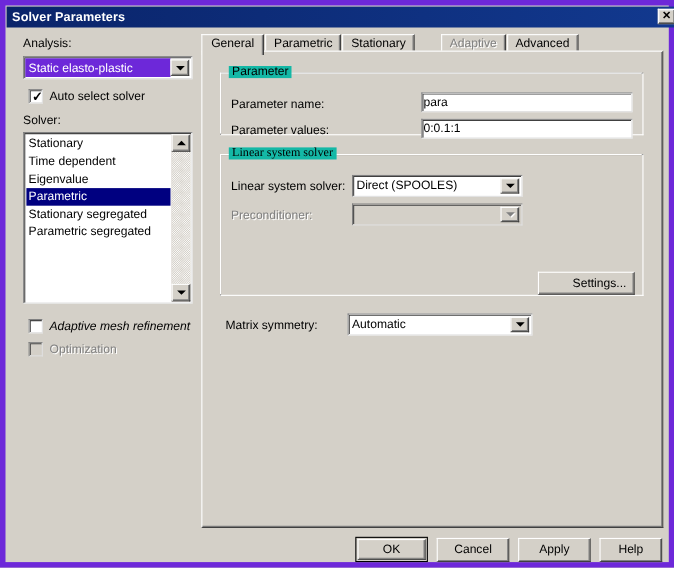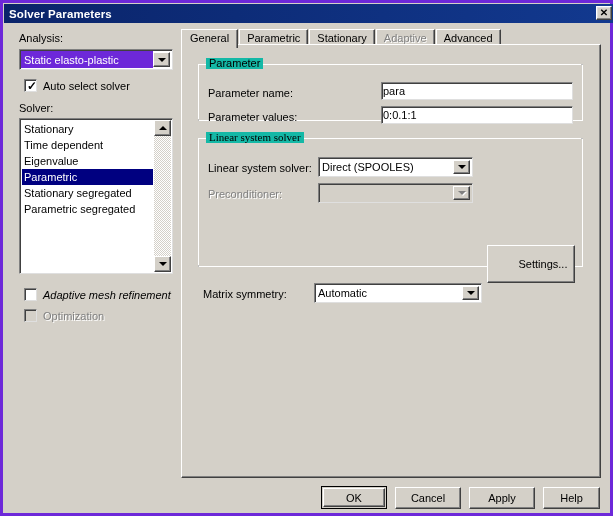--- a/index.html
+++ b/index.html
@@ -8,21 +8,21 @@
     background:#d4d0c8;
     font-family:"Liberation Sans",sans-serif;
     font-size:11px;color:#000;
     -webkit-font-smoothing:none;
   }
 
   
   #window{
     position:absolute;left:0;top:0;width:613px;height:516px;
     background:#d4d0c8;
-    border:3px solid #6d28d9;
+    border:5px solid #6d28d9;
     box-sizing:border-box;
   }
   #titlebar{
     position:absolute;left:1px;top:1px;width:611px;height:19px;
     background:linear-gradient(to right,#0a246a,#12398f);
     display:flex;align-items:center;
   }
   #title-text{
     color:#fff;font-weight:bold;font-size:11.5px;
     margin-left:5px;letter-spacing:0.1px;
@@ -216,21 +216,21 @@
     padding:0 7px;font-size:11px;white-space:nowrap;
     margin-right:1px;
     position:relative;
   }
   .tab.active{
     height:19px;
     margin-bottom:-2px;
     z-index:5;
     padding:0 8px 2px 8px;
   }
-  .tab.disabled{color:#808080;text-shadow:1px 1px 0 #fff;}
+  .tab.disabled{color:#808080;text-shadow:1px 1px 0 #fff;margin-left:23px;}
 </style>
 </head>
 <body>
 
 <div id="window">
 
   <div id="titlebar">
     <span id="title-text">Solver Parameters</span>
     <div id="close-button">✕</div>
   </div>
@@ -326,21 +326,21 @@
     </div>
 
     <div class="lbl disabled" style="position:absolute;left:26px;top:143px;">Preconditioner:</div>
     <div class="combo disabled" style="left:136px;top:138px;width:155px;height:20px;">
       <div class="val"></div>
       <div class="arrowbtn">
           <span class="tri-down dis"></span>
         </div>
     </div>
 
-    <div class="btn" style="left:305px;top:200px;width:88px;height:38px;padding-left:24px;">
+    <div class="btn" style="left:305px;top:200px;width:88px;height:21px;padding-left:24px;">
       <span>Settings...</span>
     </div>
 
     <div class="lbl" style="position:absolute;left:21px;top:243px;">Matrix symmetry:</div>
     <div class="combo" style="left:132px;top:238px;width:168px;height:20px;">
       <div class="val">Automatic</div>
       <div class="arrowbtn">
           <span class="tri-down"></span>
         </div>
     </div>

